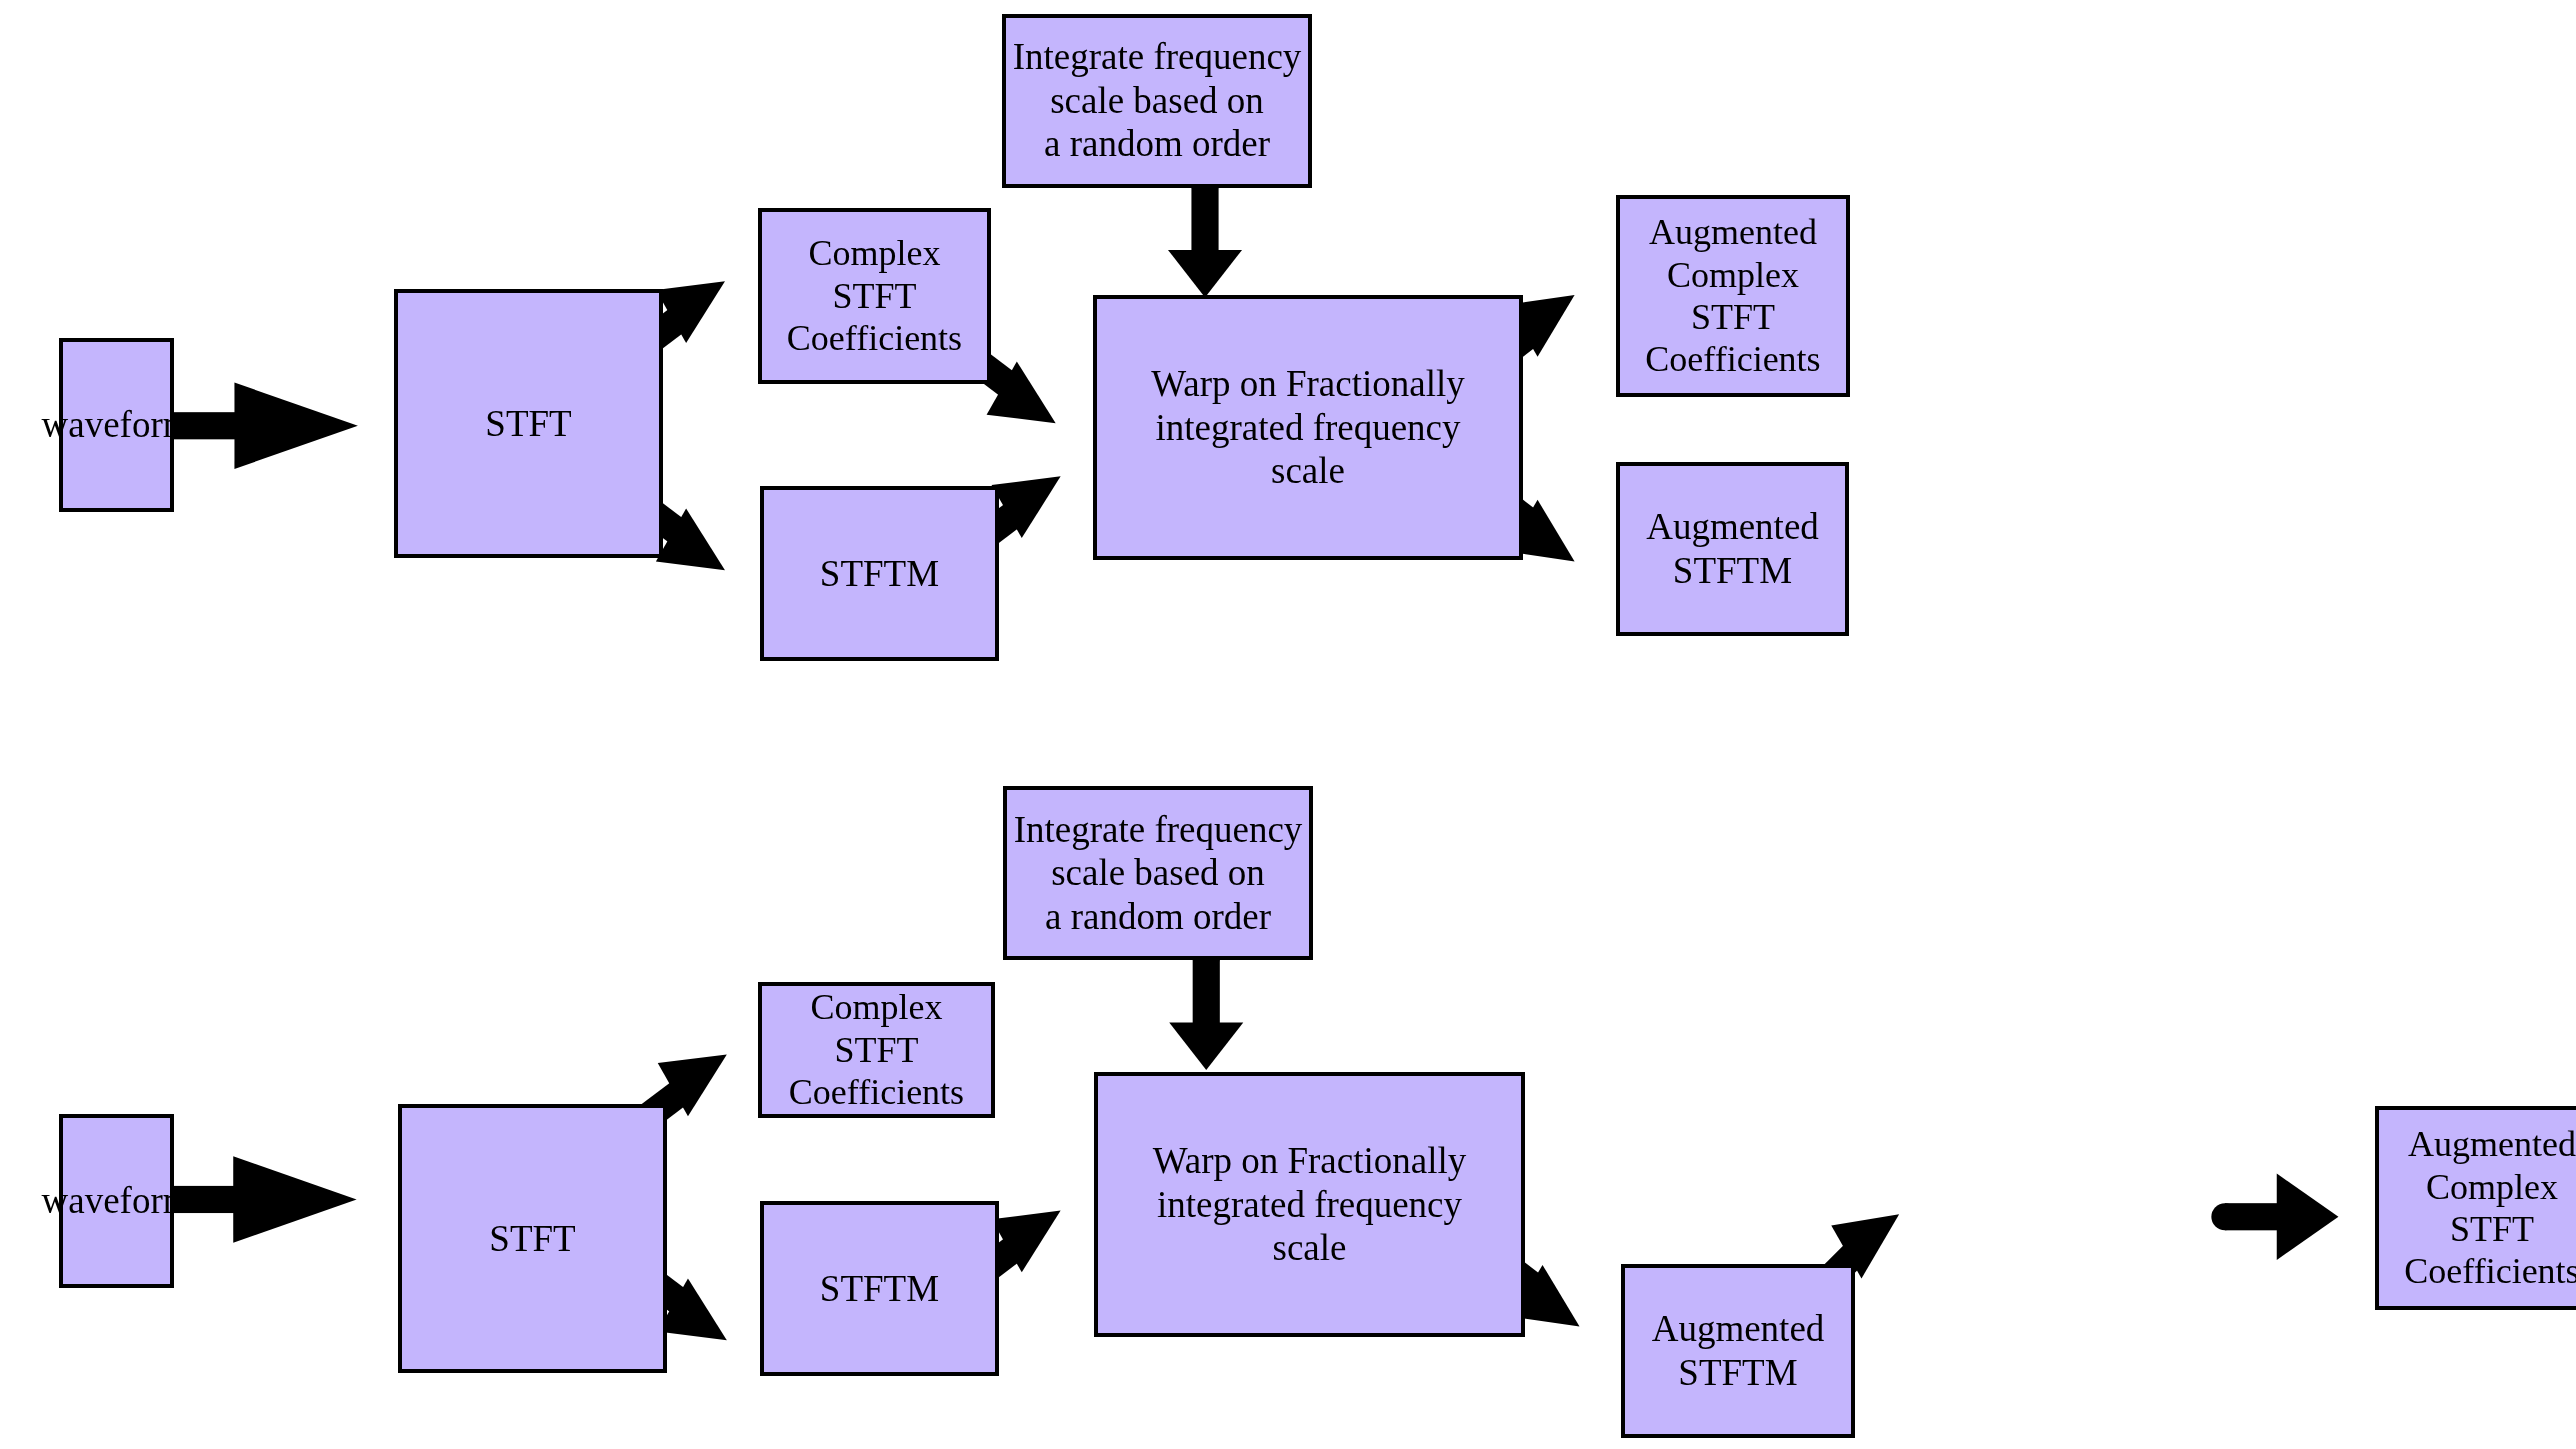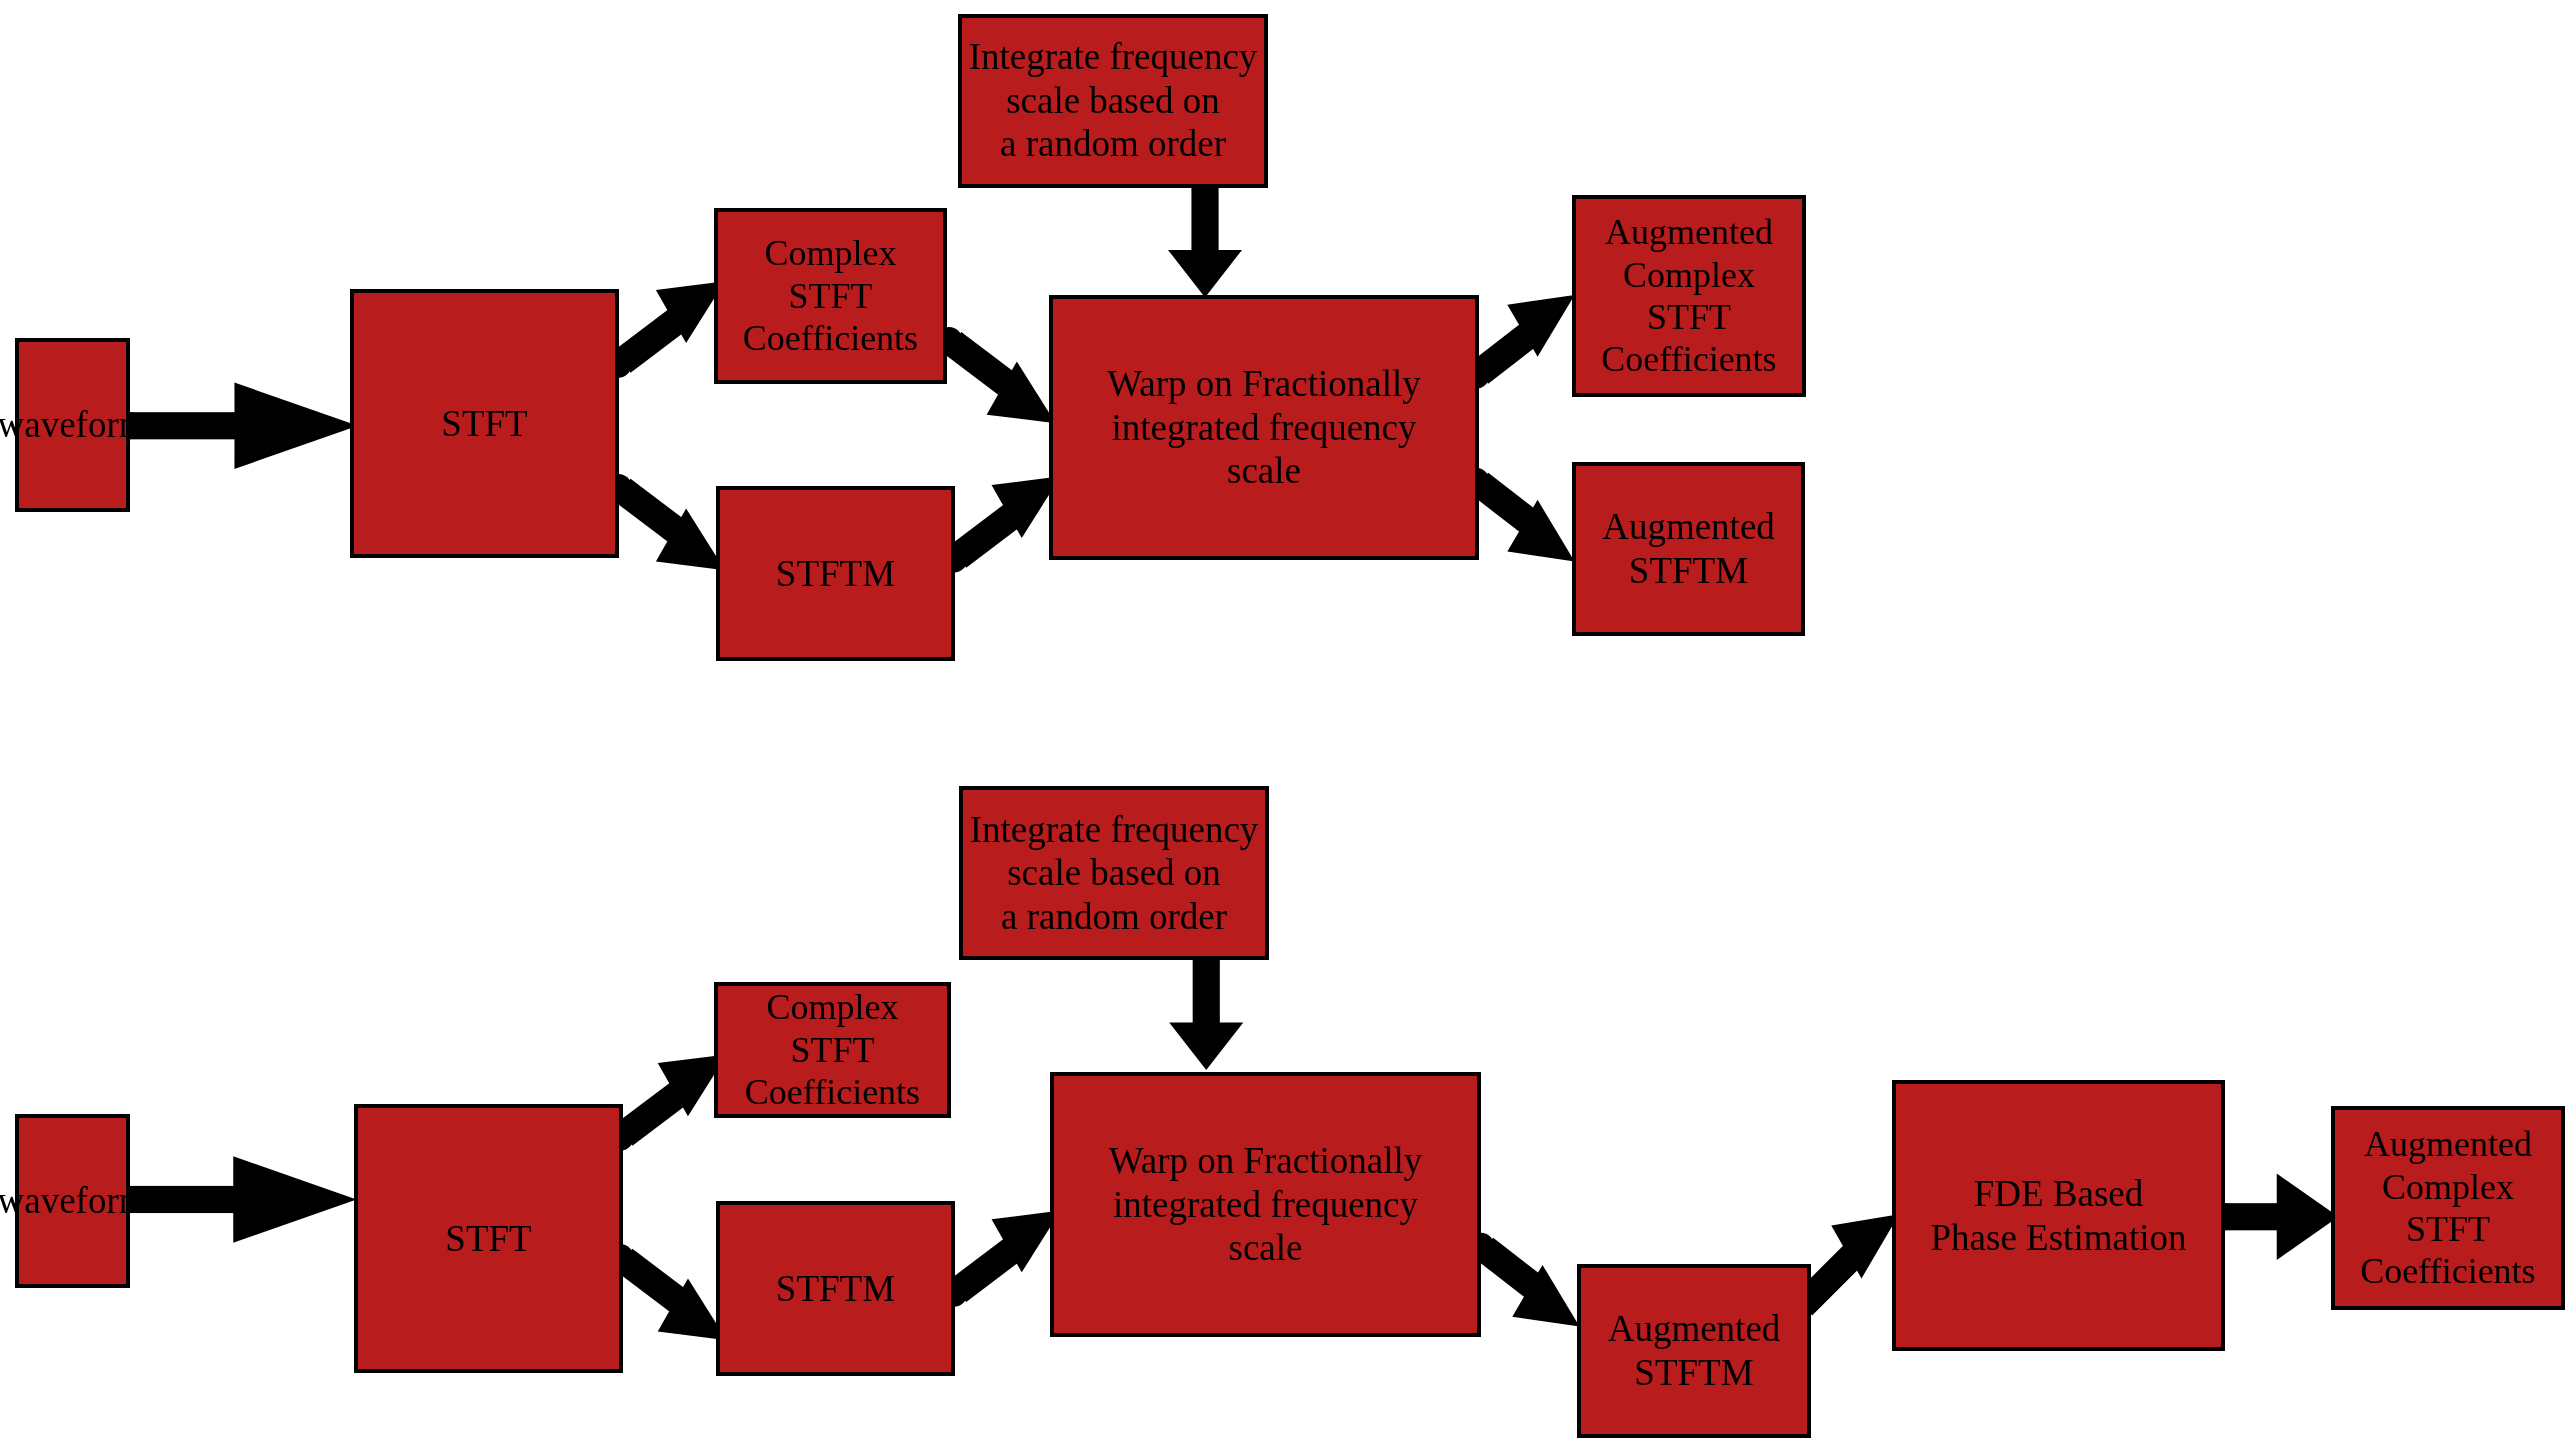--- a/index.html
+++ b/index.html
@@ -19,29 +19,30 @@
     position: absolute;
     left: 0;
     top: 0;
     width: 2576px;
     height: 1450px;
   }
   .box {
     position: absolute;
     box-sizing: border-box;
     border: 4.3px solid #000000;
-    background: #b91c1c;
+    background: #c4b5fd;
     display: flex;
     align-items: center;
     justify-content: center;
     text-align: center;
     color: #000000;
     line-height: 1.18;
     font-family: "Liberation Serif", "DejaVu Serif", serif;
     z-index: 3;
+    margin-left: 44px;
   }
   .box .lbl {
     display: block;
     white-space: pre-line;
     padding: 0 5px;
   }
   .fs-md  { font-size: 37px; }
   .fs-sm  { font-size: 36px; }
 </style>
 </head>
@@ -219,24 +220,20 @@
     <span class="lbl">Warp on Fractionally
 integrated frequency
 scale</span>
   </div>
 
   <div class="box fs-md" style="left:1577px; top:1264px; width:234px; height:174px;">
     <span class="lbl">Augmented
 STFTM</span>
   </div>
 
-  <div class="box fs-md" style="left:1892px; top:1080px; width:333px; height:271px;">
-    <span class="lbl">FDE Based
-Phase Estimation</span>
-  </div>
 
   <div class="box fs-sm" style="left:2331px; top:1106px; width:234px; height:204px;">
     <span class="lbl">Augmented
 Complex
 STFT
 Coefficients</span>
   </div>
 
 </div>
 

